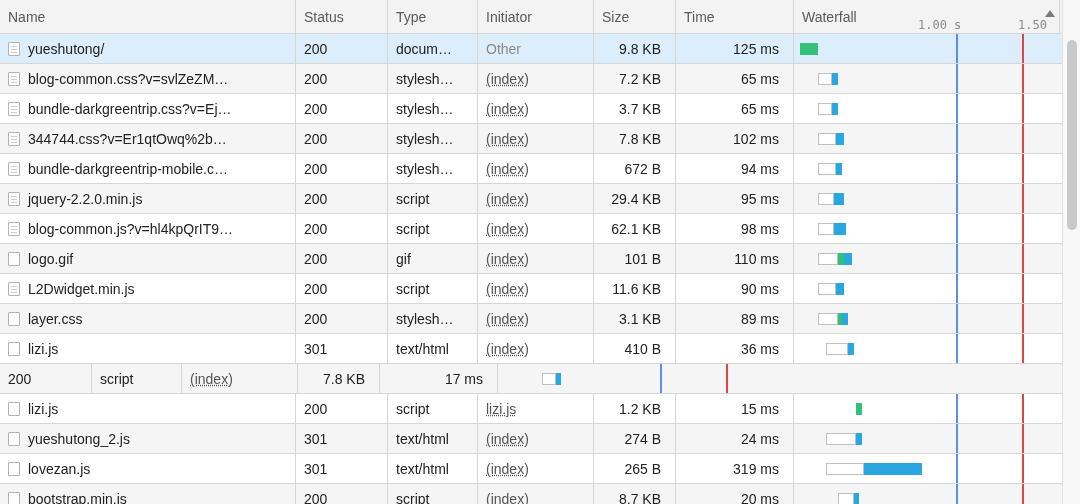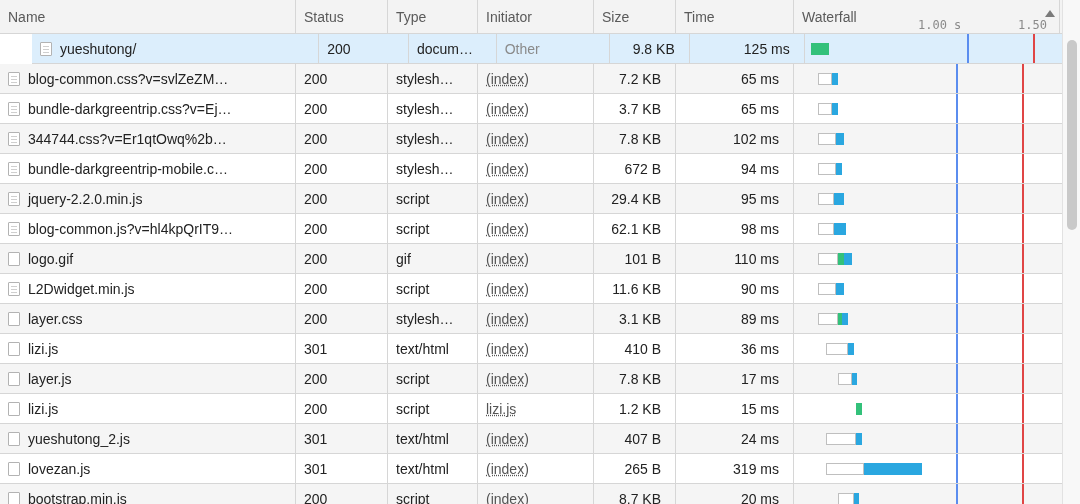--- a/index.html
+++ b/index.html
@@ -47,21 +47,21 @@
   }
   .cell {
     border-right: 1px solid #d6d6d6;
     padding: 0 8px;
     overflow: hidden;
     text-overflow: ellipsis;
   }
   .header-row .cell { font-weight: 400; }
   .data-row:nth-child(odd)  { background: #ffffff; }
   .data-row:nth-child(even) { background: #f5f5f5; }
-  .data-row.selected { background: #dceefc !important; margin-left: 32px; }
+  .data-row.selected { background: #dceefc !important; }
   .col-size, .col-time { text-align: right; padding-right: 14px; }
   .file-icon {
     display: inline-block;
     width: 12px; height: 14px;
     border: 1px solid #b3b3b3;
     border-radius: 1px;
     margin-right: 8px;
     vertical-align: -2px;
     background: #fff;
     position: relative;
@@ -311,21 +311,20 @@
           <div class="cell col-size">410 B</div>
           <div class="cell col-time">36 ms</div>
           <div class="cell col-waterfall wf-cell">
             <div class="grid-line blue" style="left: 162px;"></div>
             <div class="grid-line red" style="left: 228px;"></div>
             <div class="bar wait" style="left: 32px; width: 22px;"></div>
             <div class="bar blue" style="left: 54px; width: 6px;"></div>
           </div>
         </div>
         <div class="data-row">
-          <div class="cell col-name"><span class="file-icon blank"></span><span>layer.js</span></div>
           <div class="cell col-status">200</div>
           <div class="cell col-type">script</div>
           <div class="cell col-initiator"><span class="initiator-link">(index)</span></div>
           <div class="cell col-size">7.8 KB</div>
           <div class="cell col-time">17 ms</div>
           <div class="cell col-waterfall wf-cell">
             <div class="grid-line blue" style="left: 162px;"></div>
             <div class="grid-line red" style="left: 228px;"></div>
             <div class="bar wait" style="left: 44px; width: 14px;"></div>
             <div class="bar blue" style="left: 58px; width: 5px;"></div>
@@ -342,21 +341,21 @@
             <div class="grid-line blue" style="left: 162px;"></div>
             <div class="grid-line red" style="left: 228px;"></div>
             <div class="bar green" style="left: 62px; width: 6px;"></div>
           </div>
         </div>
         <div class="data-row">
           <div class="cell col-name"><span class="file-icon blank"></span><span>yueshutong_2.js</span></div>
           <div class="cell col-status">301</div>
           <div class="cell col-type">text/html</div>
           <div class="cell col-initiator"><span class="initiator-link">(index)</span></div>
-          <div class="cell col-size">407 B</div>
+          <div class="cell col-size">274 B</div>
           <div class="cell col-time">24 ms</div>
           <div class="cell col-waterfall wf-cell">
             <div class="grid-line blue" style="left: 162px;"></div>
             <div class="grid-line red" style="left: 228px;"></div>
             <div class="bar wait" style="left: 32px; width: 30px;"></div>
             <div class="bar blue" style="left: 62px; width: 6px;"></div>
           </div>
         </div>
         <div class="data-row">
           <div class="cell col-name"><span class="file-icon blank"></span><span>lovezan.js</span></div>

